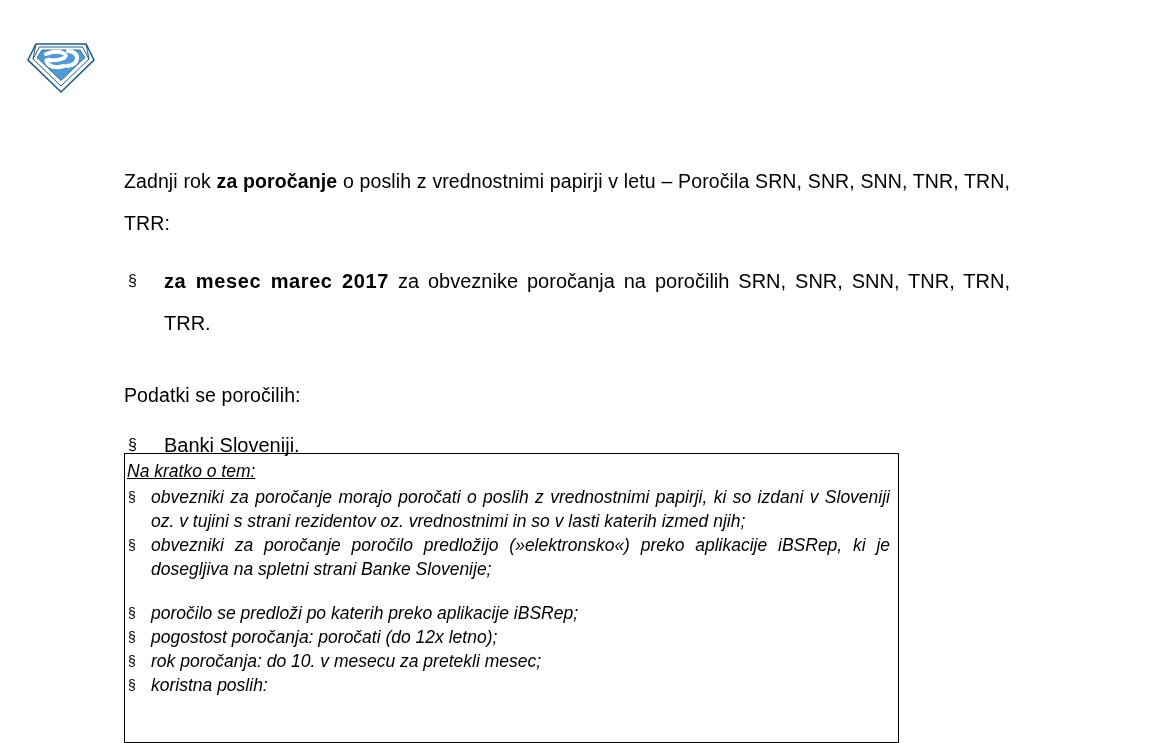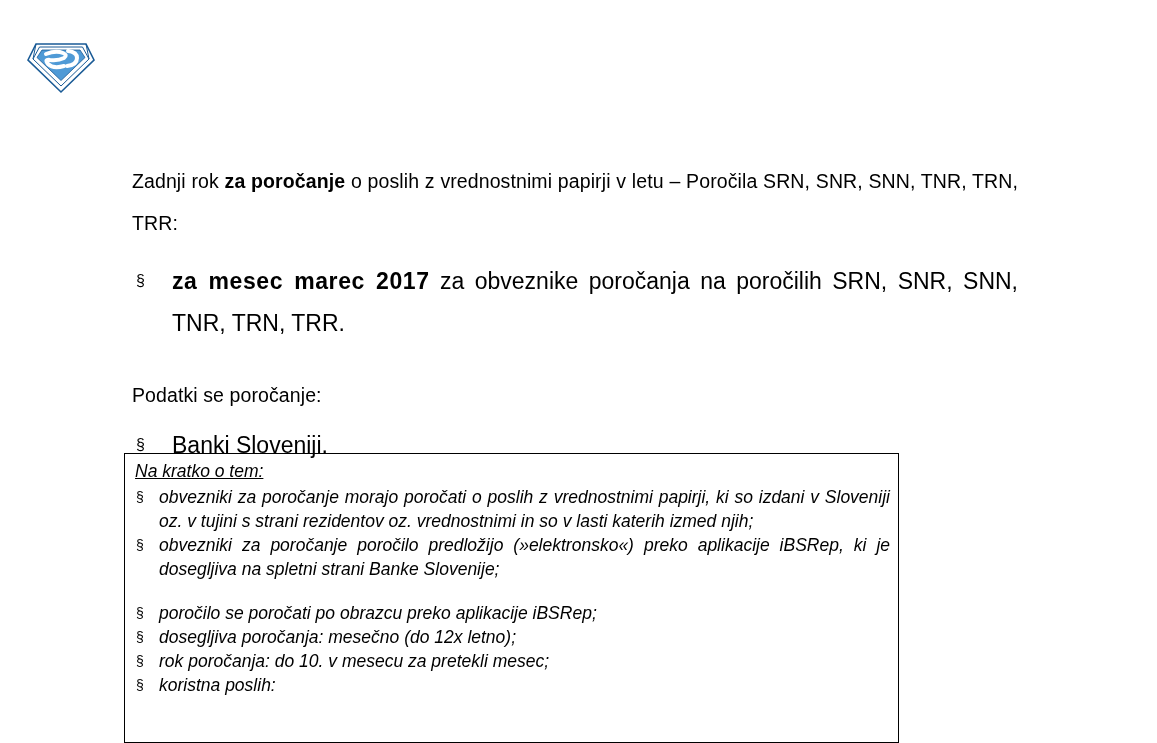--- a/index.html
+++ b/index.html
@@ -21,21 +21,21 @@
     position: absolute;
     left: 24px;
     top: 34px;
     width: 74px;
     height: 62px;
   }
 
   
   .content {
     position: absolute;
-    left: 132px;
+    left: 124px;
     top: 160px;
     width: 886px;
   }
 
   .para {
     font-size: 19.5px;
     line-height: 42px;
     letter-spacing: 0.1px;
     text-align: justify;
     margin: 0;
@@ -51,42 +51,42 @@
     width: 40px;
     flex: 0 0 40px;
     font-size: 16px;
     line-height: 42px;
     text-align: left;
     padding-left: 4px;
     box-sizing: border-box;
   }
   .bullet-text {
     flex: 1 1 auto;
-    font-size: 23px;
+    font-size: 20px;
     line-height: 42px;
     text-align: justify;
   }
   .bullet-text.justified {
     text-align: justify;
     text-align-last: left;
   }
   .bullet-text .b { font-weight: bold; letter-spacing: 0.6px; }
 
   .gap-1 { height: 30px; }
   .gap-2 { height: 8px; }
 
   
   .box {
     position: absolute;
     left: 124px;
     top: 453px;
     width: 775px;
     border: 1.5px solid #000;
     box-sizing: border-box;
-    padding: 5px 8px 0 8px;
+    padding: 5px 8px 0 0;
     font-style: italic;
     font-size: 17.5px;
     line-height: 24px;
     overflow: hidden;
     height: 290px;
   }
   .box-title {
     text-decoration: underline;
     font-style: italic;
     font-size: 17.5px;
@@ -141,21 +141,21 @@
 
   <div class="bullet-row">
     <div class="bullet-mark">§</div>
     <div class="bullet-text justified">
       <span class="b">za mesec marec 2017</span><span> za obveznike poročanja na poročilih SRN, SNR, SNN, TNR, TRN, TRR.</span>
     </div>
   </div>
 
   <div class="gap-1"></div>
 
-  <p class="para">Podatki se poročanje:</p>
+  <p class="para">Podatki se poročilih:</p>
 
   <div class="bullet-row">
     <div class="bullet-mark">§</div>
     <div class="bullet-text">Banki Sloveniji.</div>
   </div>
 
 </div>
 
 <div class="box">
 
@@ -168,26 +168,26 @@
 
   <div class="box-item">
     <div class="box-mark">§</div>
     <div class="box-body">obvezniki za poročanje poročilo predložijo (»elektronsko«) preko aplikacije iBSRep, ki je dosegljiva na spletni strani Banke Slovenije;</div>
   </div>
 
   <div class="box-gap"></div>
 
   <div class="box-item">
     <div class="box-mark">§</div>
-    <div class="box-body">poročilo se poročati po obrazcu preko aplikacije iBSRep;</div>
+    <div class="box-body">poročilo se predloži po katerih preko aplikacije iBSRep;</div>
   </div>
 
   <div class="box-item">
     <div class="box-mark">§</div>
-    <div class="box-body">dosegljiva poročanja: mesečno (do 12x letno);</div>
+    <div class="box-body">pogostost poročanja: poročati (do 12x letno);</div>
   </div>
 
   <div class="box-item">
     <div class="box-mark">§</div>
     <div class="box-body">rok poročanja: do 10. v mesecu za pretekli mesec;</div>
   </div>
 
   <div class="box-item">
     <div class="box-mark">§</div>
     <div class="box-body">koristna poslih:</div>

